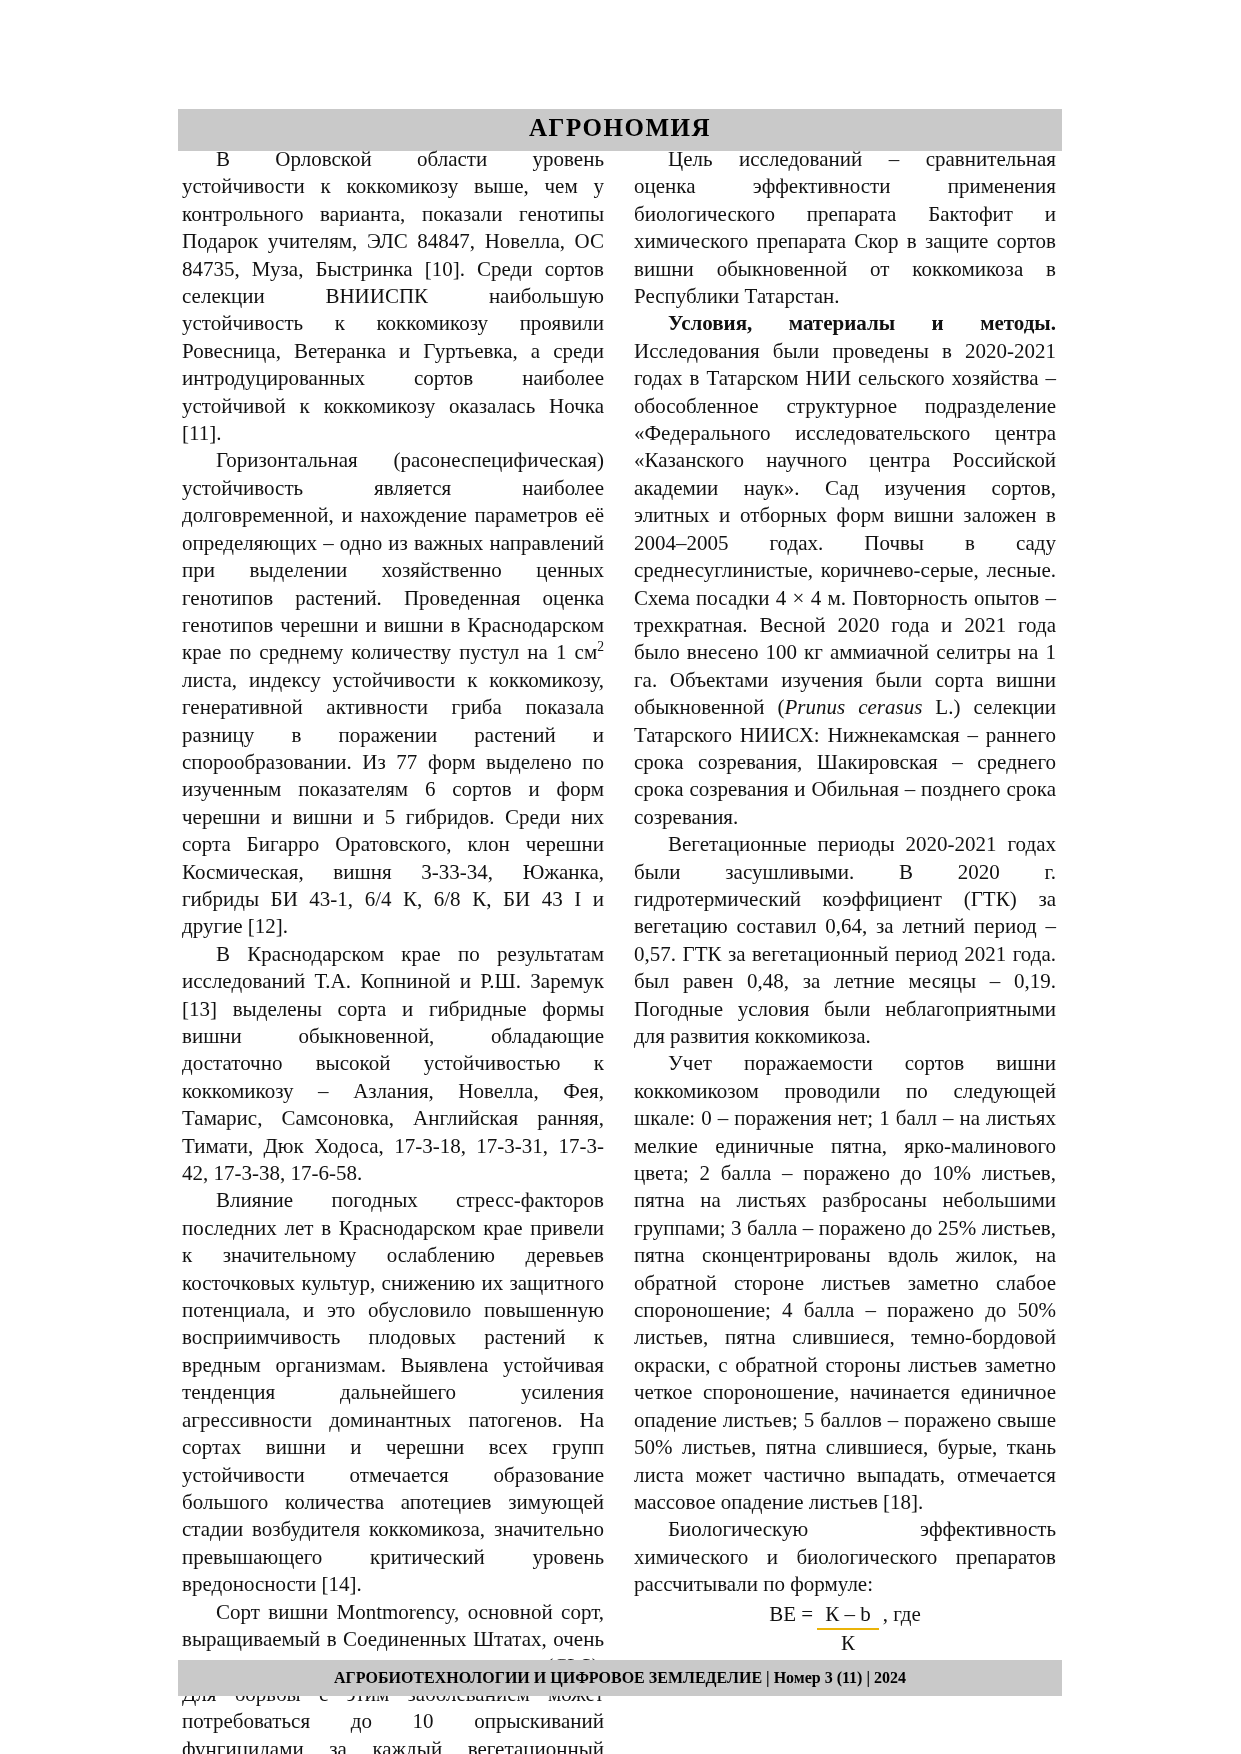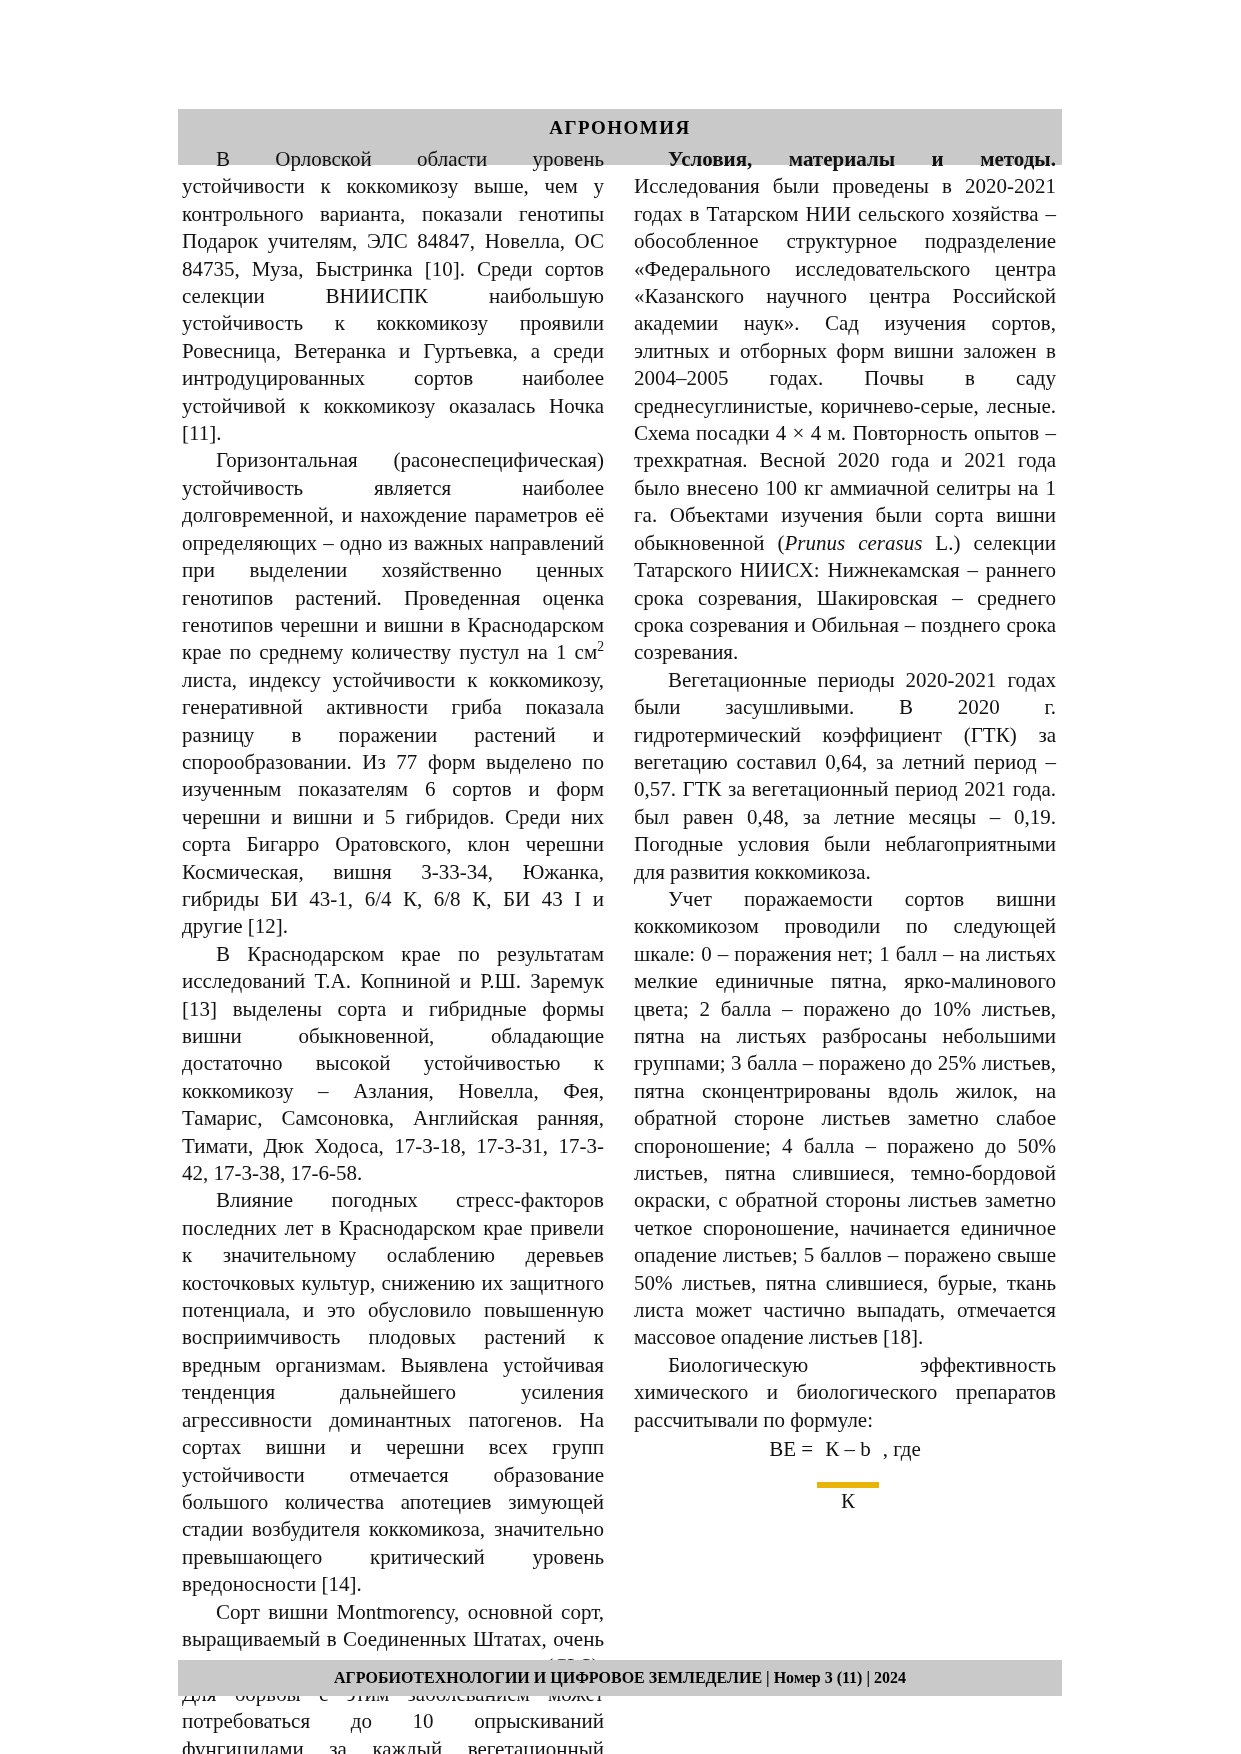--- a/index.html
+++ b/index.html
@@ -12,21 +12,21 @@
     -webkit-font-smoothing: antialiased;
   }
   .band {
     position: absolute;
     left: 178px; width: 884px;
     background: var(--band-bg, #c9c9c9);
     text-align: center;
     font-weight: bold;
     color: #000;
   }
-  .band.header { top: 109px; height: 56px; line-height: 38px; font-size: 19px; letter-spacing: 1.5px; }
+  .band.header { top: 109px; height: 42px; line-height: 38px; font-size: 25px; letter-spacing: 1.5px; }
   .band.footer { top: 1660px; height: 36px; line-height: 36px; font-size: 16px; }
   .columns {
     position: absolute;
     top: 146px; left: 182px; width: 874px;
     display: flex;
     gap: 30px;
   }
   .col {
     width: 422px;
     font-size: 21px;
@@ -44,22 +44,22 @@
     margin: 2px 0 2px 0;
   }
   .frac {
     display: inline-block;
     vertical-align: top;
     text-align: center;
     margin: 0 4px;
   }
   .frac .num {
     display: block;
-    border-bottom: 6px solid #eab308;
-    padding: 0 8px 18px 8px;
+    border-bottom: 2px solid #eab308;
+    padding: 0 8px 0 8px;
   }
   .frac .den { display: block; }
 </style>
 </head>
 <body>
 
 <div class="band header">
   <span>АГРОНОМИЯ</span>
 </div>
 
@@ -68,20 +68,21 @@
   <div class="col">
     <p class="indent">В Орловской области уровень устойчивости к коккомикозу выше, чем у контрольного варианта, показали генотипы Подарок учителям, ЭЛС 84847, Новелла, ОС 84735, Муза, Быстринка [10]. Среди сортов селекции ВНИИСПК наибольшую устойчивость к коккомикозу проявили Ровесница, Ветеранка и Гуртьевка, а среди интродуцированных сортов наиболее устойчивой к коккомикозу оказалась Ночка [11].</p>
     <p class="indent"><span>Горизонтальная (расонеспецифическая) устойчивость является наиболее долговременной, и нахождение параметров её определяющих – одно из важных направлений при выделении хозяйственно ценных генотипов растений. Проведенная оценка генотипов черешни и вишни в Краснодарском крае по среднему количеству пустул на 1 см</span><sup class="sup2">2</sup><span> листа, индексу устойчивости к коккомикозу, генеративной активности гриба показала разницу в поражении растений и спорообразовании. Из 77 форм выделено по изученным показателям 6 сортов и форм черешни и вишни и 5 гибридов. Среди них сорта Бигарро Оратовского, клон черешни Космическая, вишня 3-33-34, Южанка, гибриды БИ 43-1, 6/4 К, 6/8 К, БИ 43 I и другие [12].</span></p>
     <p class="indent">В Краснодарском крае по результатам исследований Т.А. Копниной и Р.Ш. Заремук [13] выделены сорта и гибридные формы вишни обыкновенной, обладающие достаточно высокой устойчивостью к коккомикозу – Азлания, Новелла, Фея, Тамарис, Самсоновка, Английская ранняя, Тимати, Дюк Ходоса, 17-3-18, 17-3-31, 17-3-42, 17-3-38, 17-6-58.</p>
     <p class="indent">Влияние погодных стресс-факторов последних лет в Краснодарском крае привели к значительному ослаблению деревьев косточковых культур, снижению их защитного потенциала, и это обусловило повышенную восприимчивость плодовых растений к вредным организмам. Выявлена устойчивая тенденция дальнейшего усиления агрессивности доминантных патогенов. На сортах вишни и черешни всех групп устойчивости отмечается образование большого количества апотециев зимующей стадии возбудителя коккомикоза, значительно превышающего критический уровень вредоносности [14].</p>
     <p class="indent">Сорт вишни Montmorency, основной сорт, выращиваемый в Соединенных Штатах, очень восприимчив к пятнистости листьев (CLS). Для борьбы с этим заболеванием может потребоваться до 10 опрыскиваний фунгицидами за каждый вегетационный период. Поэтому создание устойчивых к CLS сортов вишни является главным приоритетом селекции. [15].</p>
 
   </div>
 
   <div class="col">
+    <p class="indent">Цель исследований – сравнительная оценка эффективности применения биологического препарата Бактофит и химического препарата Скор в защите сортов вишни обыкновенной от коккомикоза в Республики Татарстан.</p>
     <p class="indent"><span class="bold">Условия, материалы и методы.</span><span> Исследования были проведены в 2020-2021 годах в Татарском НИИ сельского хозяйства – обособленное структурное подразделение «Федерального исследовательского центра «Казанского научного центра Российской академии наук». Сад изучения сортов, элитных и отборных форм вишни заложен в 2004–2005 годах. Почвы в саду среднесуглинистые, коричнево-серые, лесные. Схема посадки 4 × 4 м. Повторность опытов – трехкратная. Весной 2020 года и 2021 года было внесено 100 кг аммиачной селитры на 1 га. Объектами изучения были сорта вишни обыкновенной (</span><span class="italic">Prunus cerasus</span><span> L.) селекции Татарского НИИСХ: Нижнекамская – раннего срока созревания, Шакировская – среднего срока созревания и Обильная – позднего срока созревания.</span></p>
     <p class="indent">Вегетационные периоды 2020-2021 годах были засушливыми. В 2020 г. гидротермический коэффициент (ГТК) за вегетацию составил 0,64, за летний период – 0,57. ГТК за вегетационный период 2021 года. был равен 0,48, за летние месяцы – 0,19. Погодные условия были неблагоприятными для развития коккомикоза.</p>
     <p class="indent">Учет поражаемости сортов вишни коккомикозом проводили по следующей шкале: 0 – поражения нет; 1 балл – на листьях мелкие единичные пятна, ярко-малинового цвета; 2 балла – поражено до 10% листьев, пятна на листьях разбросаны небольшими группами; 3 балла – поражено до 25% листьев, пятна сконцентрированы вдоль жилок, на обратной стороне листьев заметно слабое спороношение; 4 балла – поражено до 50% листьев, пятна слившиеся, темно-бордовой окраски, с обратной стороны листьев заметно четкое спороношение, начинается единичное опадение листьев; 5 баллов – поражено свыше 50% листьев, пятна слившиеся, бурые, ткань листа может частично выпадать, отмечается массовое опадение листьев [18].</p>
     <p class="indent">Биологическую эффективность химического и биологического препаратов рассчитывали по формуле:</p>
 
     <div class="formula">
       <span>ВЕ =</span><span class="frac"><span class="num">К – b</span><span class="den">К</span></span><span>, где</span>
     </div>
 
   </div>

